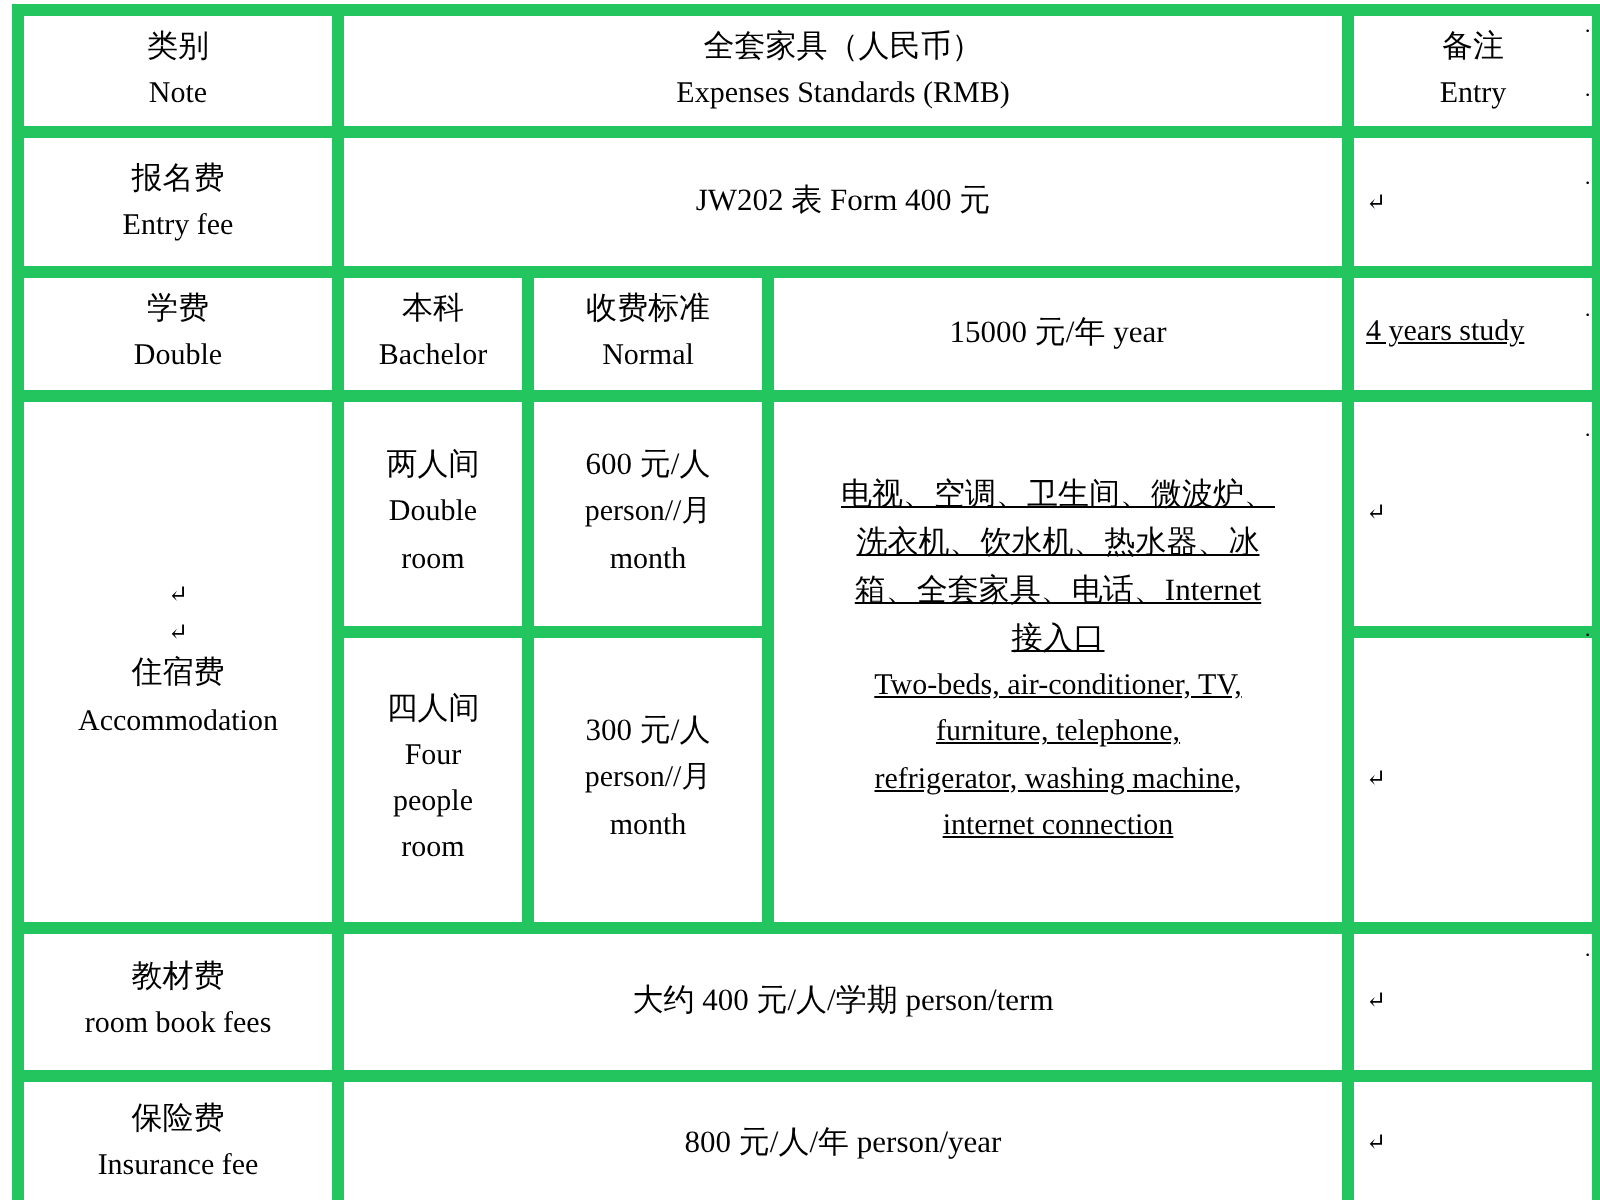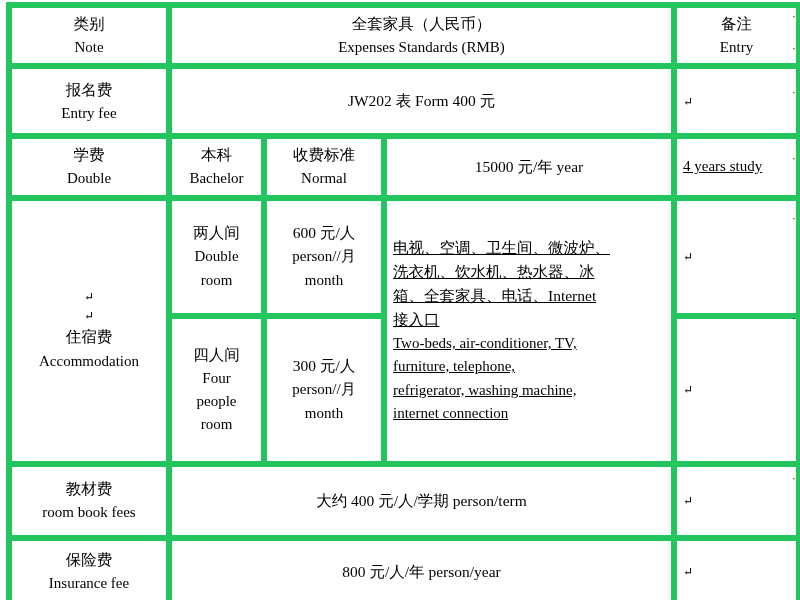--- a/index.html
+++ b/index.html
@@ -44,21 +44,21 @@
     vertical-align: baseline;
   }
   .empty-cell {
     font-size: 12px;
     text-align: left;
     vertical-align: top;
     padding-top: 4px;
   }
   .line { display: block; white-space: nowrap; }
   .line-wrap { display: block; }
-  .desc { font-size: 15px; line-height: 1.6; }
+  .desc { font-size: 15px; line-height: 1.6; text-align: center; }
   .right-marks {
     position: absolute;
     right: 0px;
     top: 0;
     width: 8px;
     height: 600px;
     font-size: 11px;
     color: #000;
   }
   .right-marks span {

